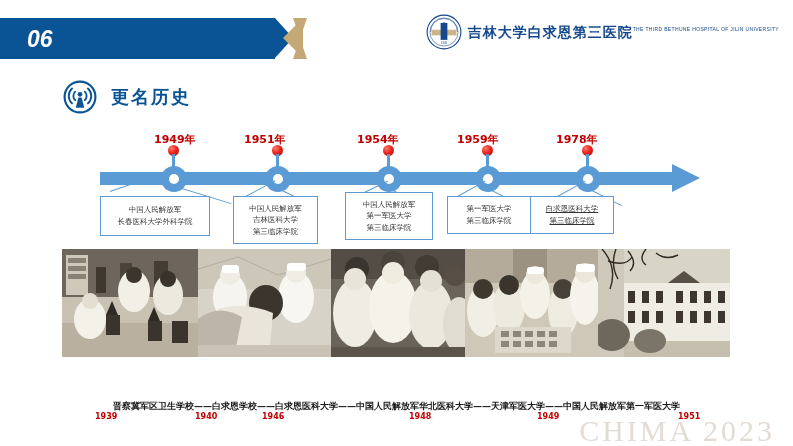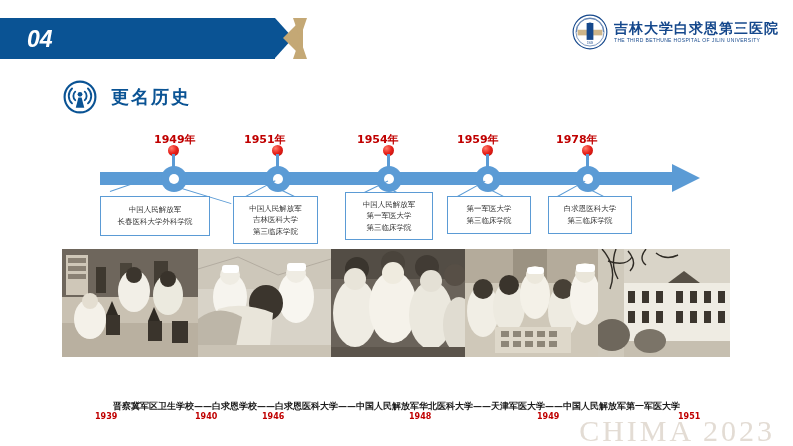--- a/index.html
+++ b/index.html
@@ -42,21 +42,21 @@
   }
   .hdr-title{
     position:absolute;left:97px;top:10px;
     font-size:20px;color:#ffffff;letter-spacing:2px;
     font-family:"DejaVu Sans",sans-serif;
   }
 
   
   .logo{position:absolute;right:14px;top:14px;display:flex;align-items:center;gap:6px;}
   .logo-seal{width:36px;height:36px;}
-  .logo-txt{display:flex;flex-direction:column;line-height:1.05;}
+  .logo-txt{display:flex;line-height:1.05;}
   .logo-cn{font-size:14px;color:#15488c;font-weight:bold;letter-spacing:1px;font-family:"DejaVu Sans",sans-serif;}
   .logo-en{font-size:5px;color:#15488c;letter-spacing:.35px;margin-top:2px;}
 
   
   .sect{position:absolute;left:63px;top:80px;display:flex;align-items:center;gap:14px;}
   .sect-icon{width:34px;height:34px;}
   .sect-label{font-size:18px;font-weight:bold;color:#0a5394;letter-spacing:2px;font-family:"DejaVu Sans",sans-serif;}
 
   
   .tl{position:absolute;left:0;top:0;width:666px;height:446px;pointer-events:none;}
@@ -113,21 +113,21 @@
 </head>
 <body>
 
 <div class="slide">
 
   <div class="header">
     <div class="header-bar"></div>
     <div class="header-notch"></div>
     <div class="header-chev"></div>
     <div class="header-chev-fill"></div>
-    <div class="hdr-num">04</div>
+    <div class="hdr-num">06</div>
   </div>
 
   <div class="logo">
     <svg class="logo-seal" viewBox="0 0 64 64">
       <circle cx="32" cy="32" r="30" fill="#ffffff" stroke="#15488c" stroke-width="2"></circle>
       <circle cx="32" cy="32" r="25" fill="none" stroke="#15488c" stroke-width="1"></circle>
       <path d="M10 28 h44 v10 h-44 z" fill="#c4a875" opacity=".85"></path>
       <rect x="26" y="16" width="12" height="30" fill="#15488c"></rect>
       <circle cx="32" cy="20" r="5" fill="#15488c"></circle>
       <path d="M8 32 a24 24 0 0 1 48 0" fill="none" stroke="#15488c" stroke-width="1"></path>
@@ -207,21 +207,21 @@
       <div>中国人民解放军</div>
       <div>第一军医大学</div>
       <div>第三临床学院</div>
     </div>
 
     <div class="box" style="left:447px;top:196px;width:82px;height:36px;">
       <div>第一军医大学</div>
       <div>第三临床学院</div>
     </div>
 
-    <div class="box" style="left:548px;top:196px;width:82px;height:36px;">
+    <div class="box" style="left:530px;top:196px;width:82px;height:36px;text-decoration:underline;">
       <div>白求恩医科大学</div>
       <div>第三临床学院</div>
     </div>
   </div>
 
   <div class="photos">
     <div class="ph" style="width:136px;">
       <svg viewBox="0 0 136 108" width="136" height="108">
         <rect width="136" height="108" fill="#ddd7cb"></rect>
         <rect x="0" y="0" width="136" height="48" fill="#6e665c"></rect>

